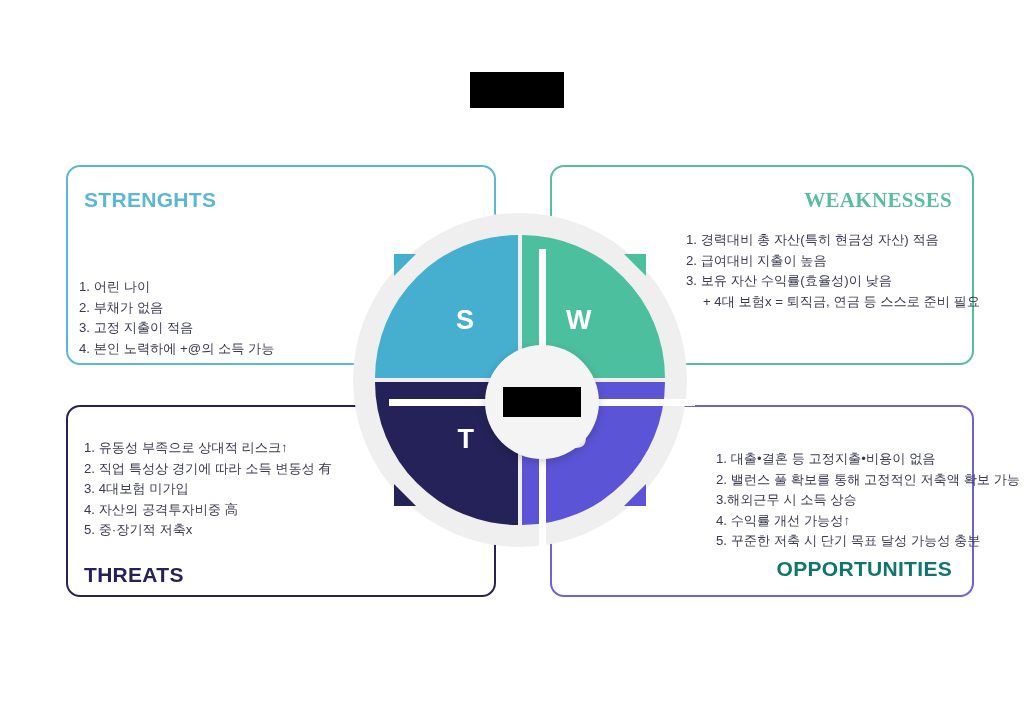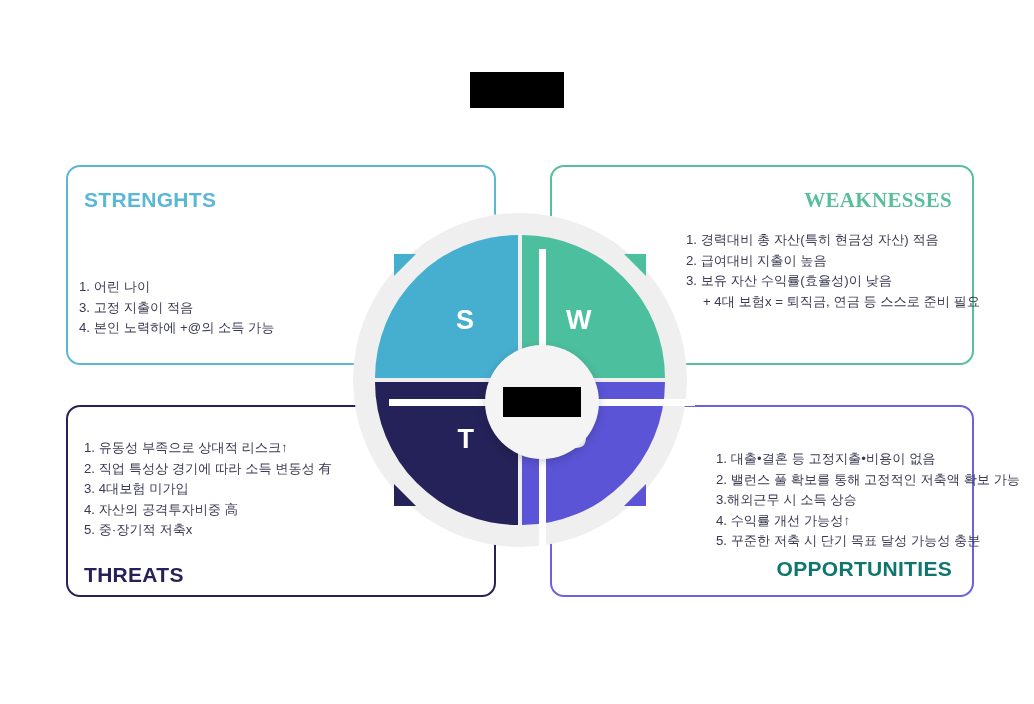--- a/index.html
+++ b/index.html
@@ -235,20 +235,21 @@
 <div class="panel panel-t"></div>
 <div class="panel panel-o"></div>
 
 <div class="heading head-s">STRENGHTS</div>
 <div class="heading head-w">WEAKNESSES</div>
 <div class="heading head-t">THREATS</div>
 <div class="heading head-o">OPPORTUNITIES</div>
 
 <div class="list list-s">
   <div>1. 어린 나이</div>
+  <div>2. 부채가 없음</div>
   <div>3. 고정 지출이 적음</div>
   <div>4. 본인 노력하에  +@의 소득 가능</div>
 </div>
 
 <div class="list list-w">
   <div>1. 경력대비 총 자산(특히 현금성 자산) 적음</div>
   <div>2. 급여대비 지출이 높음</div>
   <div>3. 보유 자산 수익률(효율성)이 낮음</div>
   <div class="sub">+ 4대 보험x = 퇴직금, 연금 등 스스로 준비 필요</div>
 </div>

